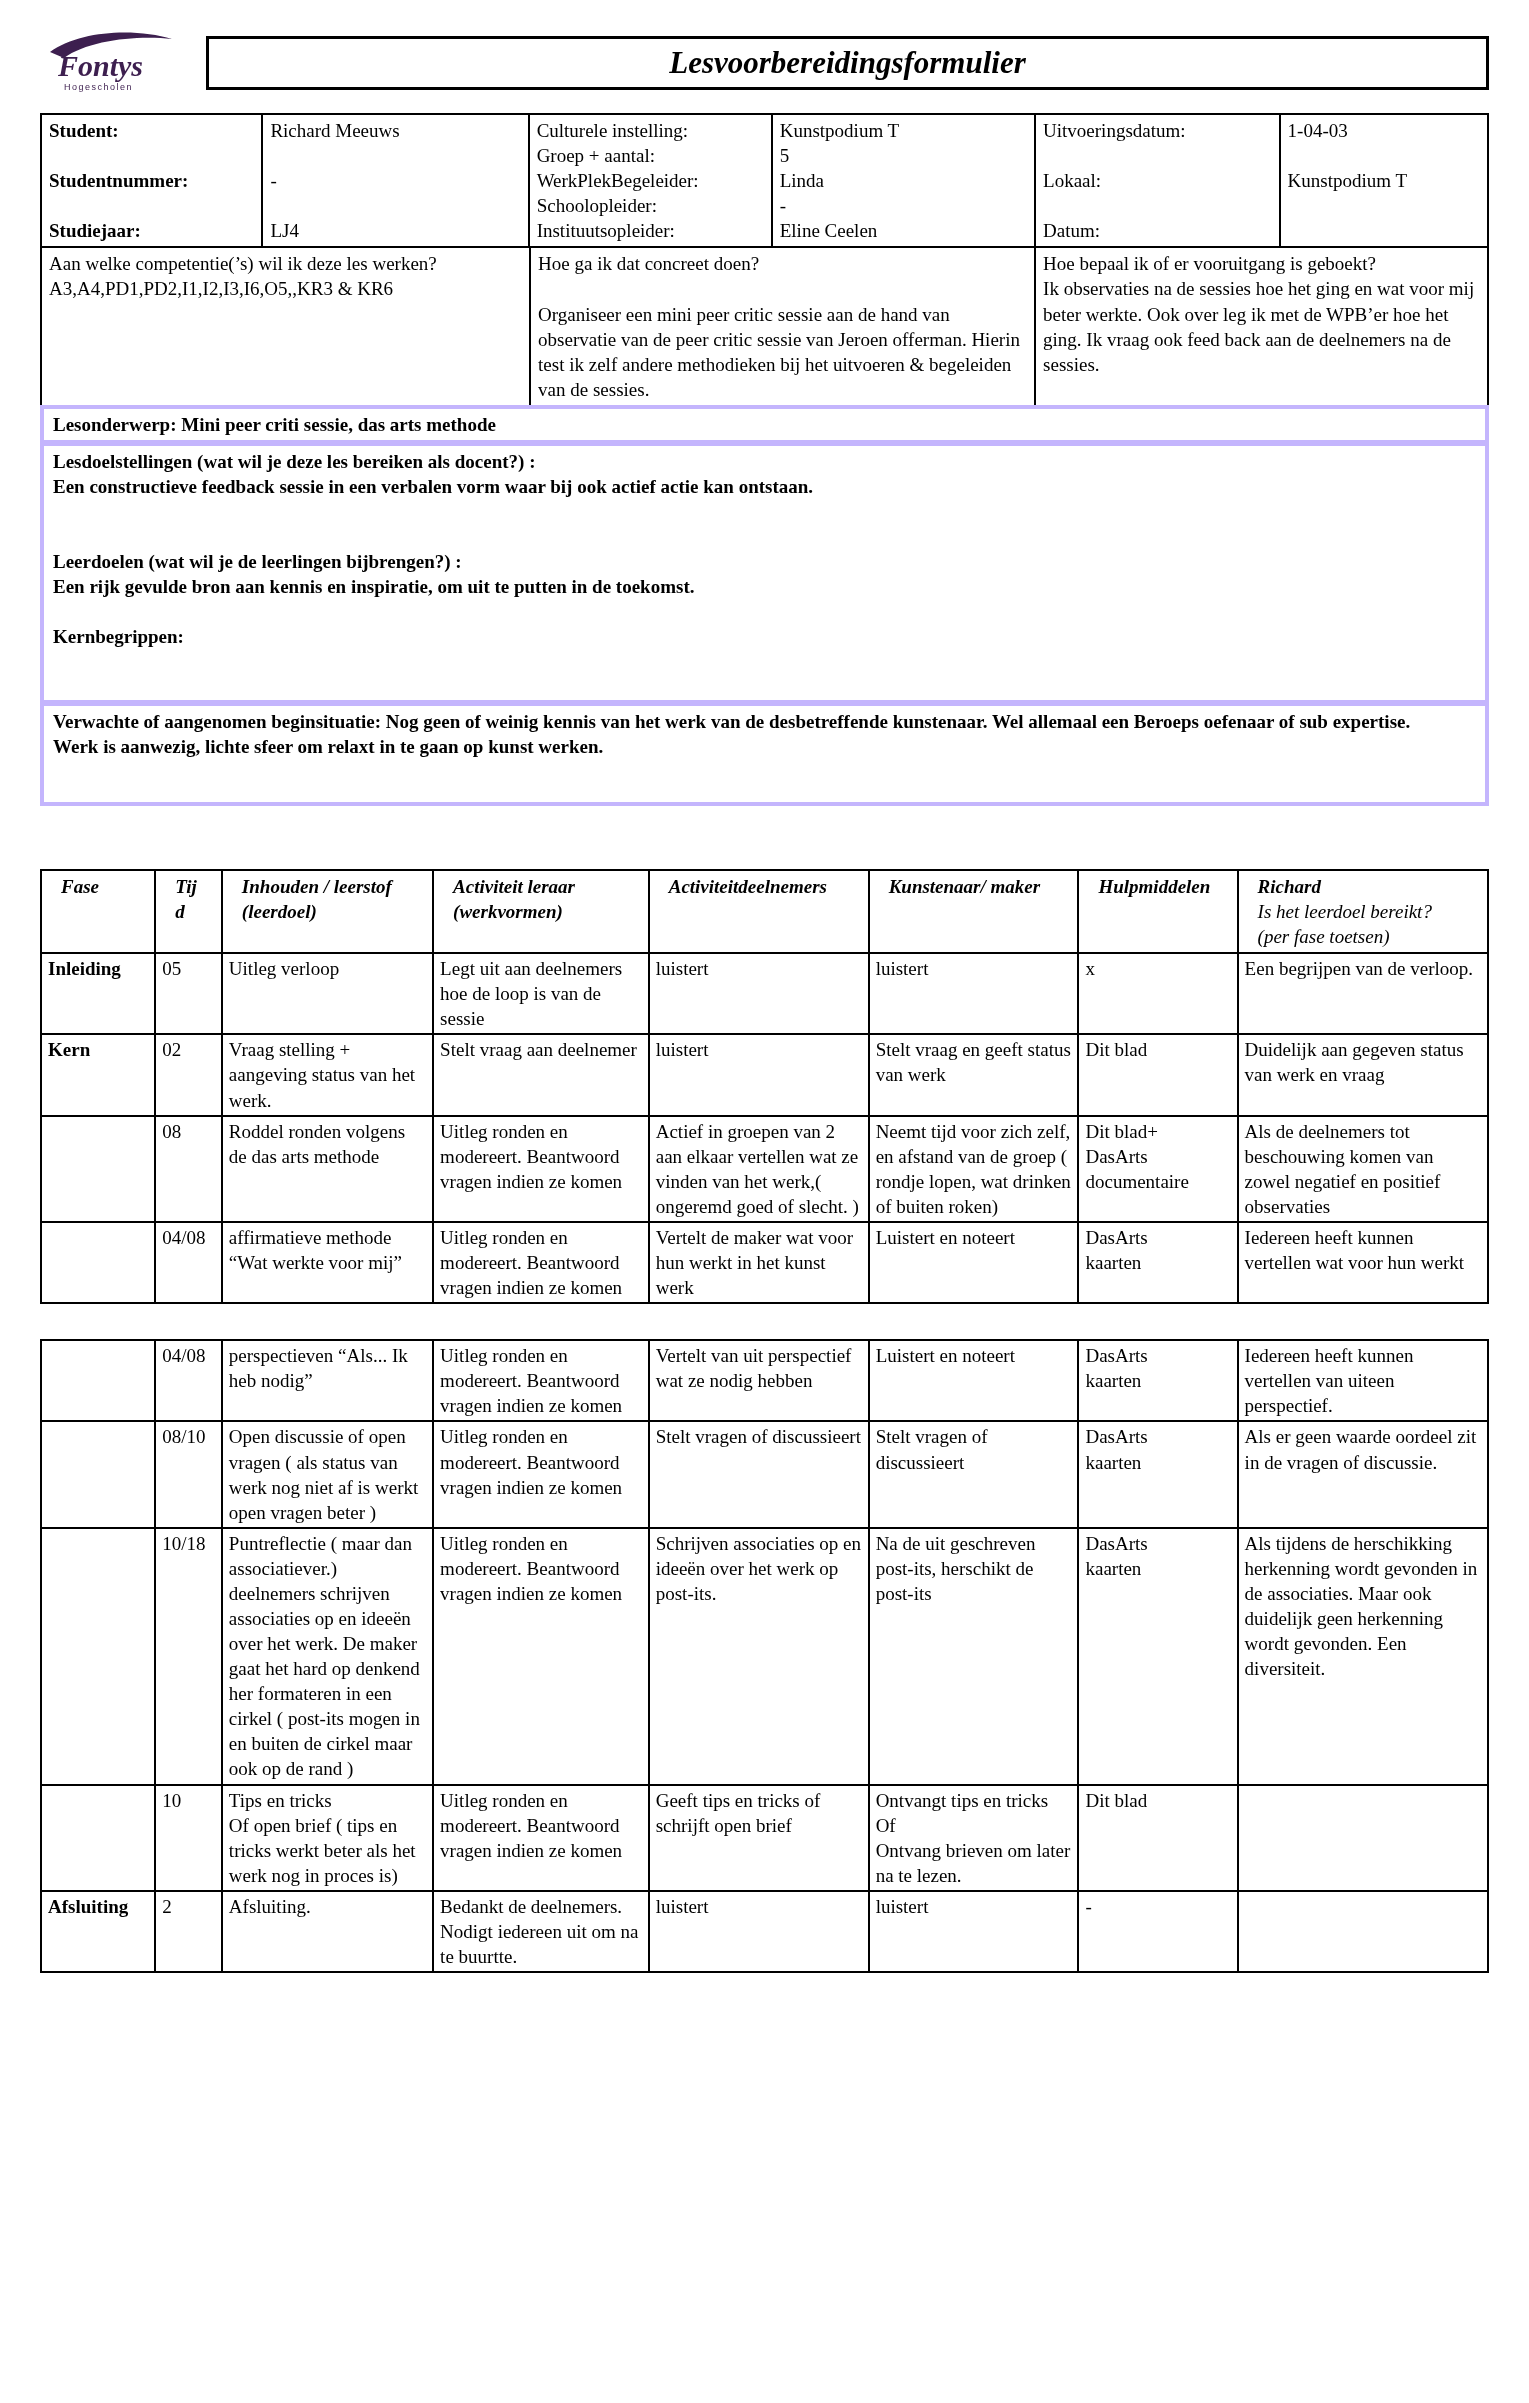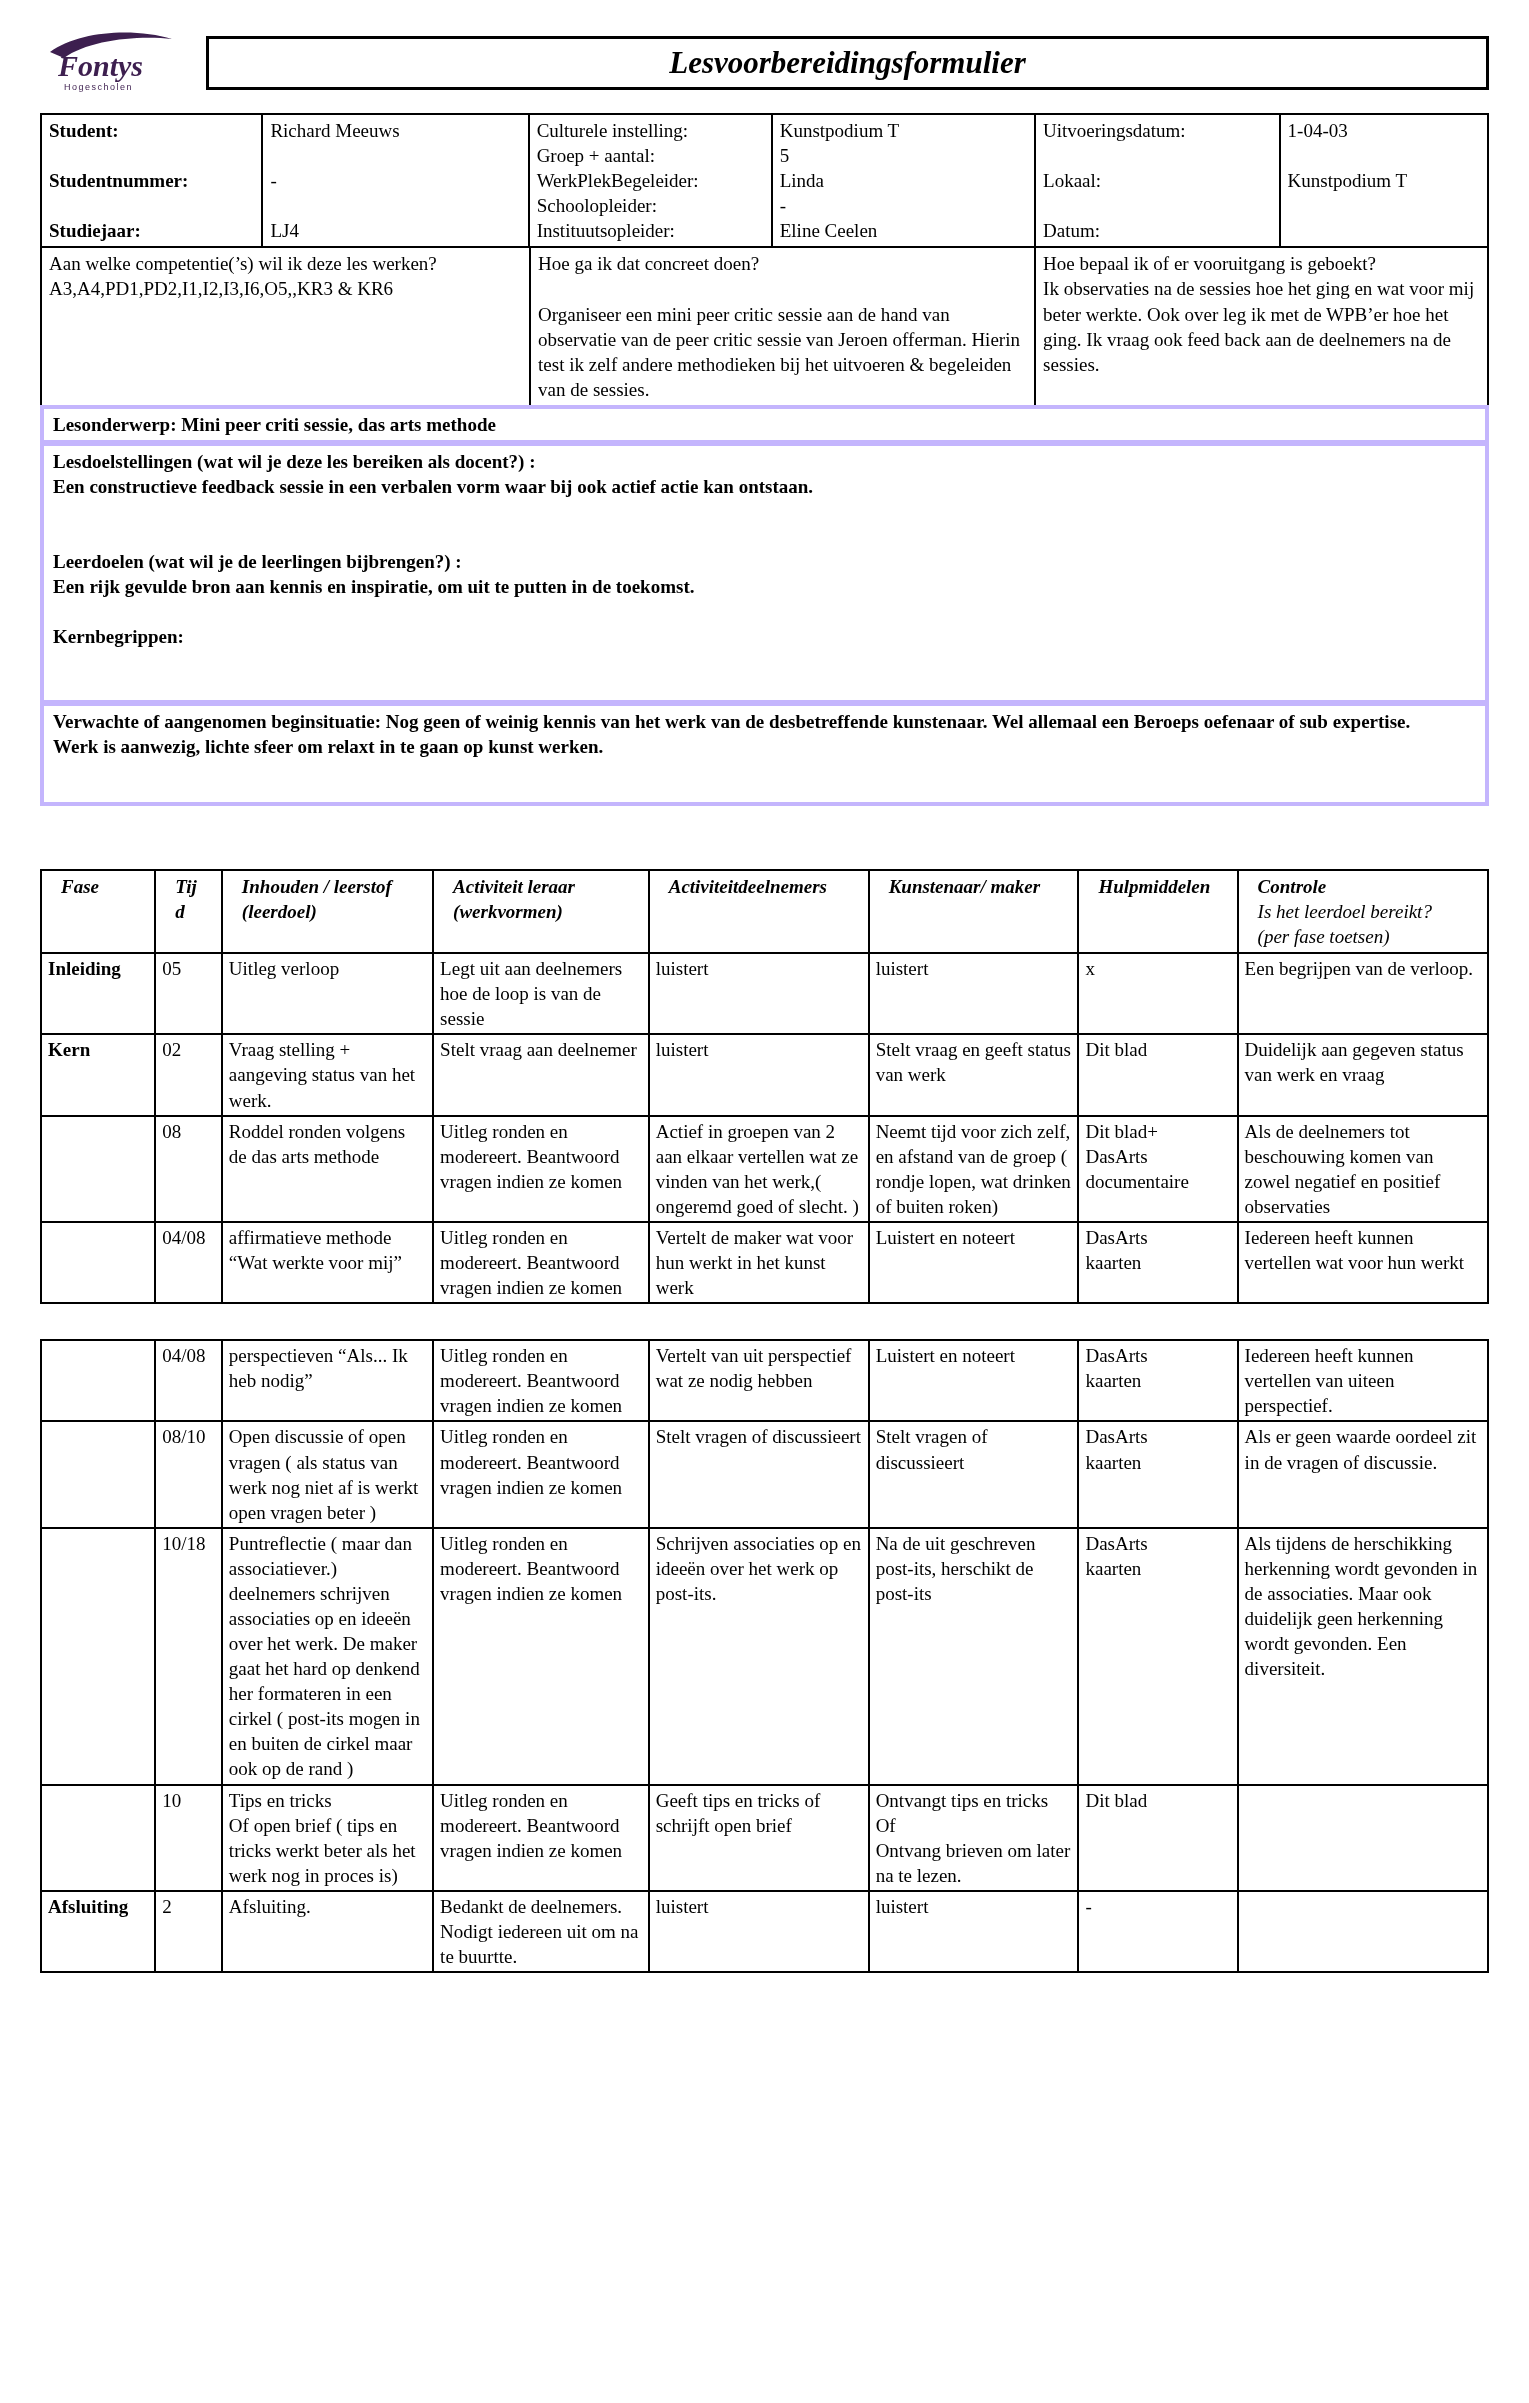--- a/index.html
+++ b/index.html
@@ -187,21 +187,21 @@
     </colgroup>
     <thead>
       <tr>
         <th><span class="th-main">Fase</span><span class="th-sub"></span></th>
         <th><span class="th-main">Tijd</span><span class="th-sub"></span></th>
         <th><span class="th-main">Inhouden / leerstof (leerdoel)</span><span class="th-sub"></span></th>
         <th><span class="th-main">Activiteit leraar (werkvormen)</span><span class="th-sub"></span></th>
         <th><span class="th-main">Activiteitdeelnemers</span><span class="th-sub"></span></th>
         <th><span class="th-main">Kunstenaar/ maker</span><span class="th-sub"></span></th>
         <th><span class="th-main">Hulpmiddelen</span><span class="th-sub"></span></th>
-        <th><span class="th-main">Controle</span><span class="th-sub">Is het leerdoel bereikt?
+        <th><span class="th-main">Richard</span><span class="th-sub">Is het leerdoel bereikt?
  (per fase toetsen)</span></th>
       </tr>
     </thead>
     <tbody>
         <tr>
           <td>Inleiding</td>
           <td>05</td>
           <td>Uitleg verloop</td>
           <td>Legt uit aan deelnemers hoe de loop is van de sessie</td>
           <td>luistert</td>

